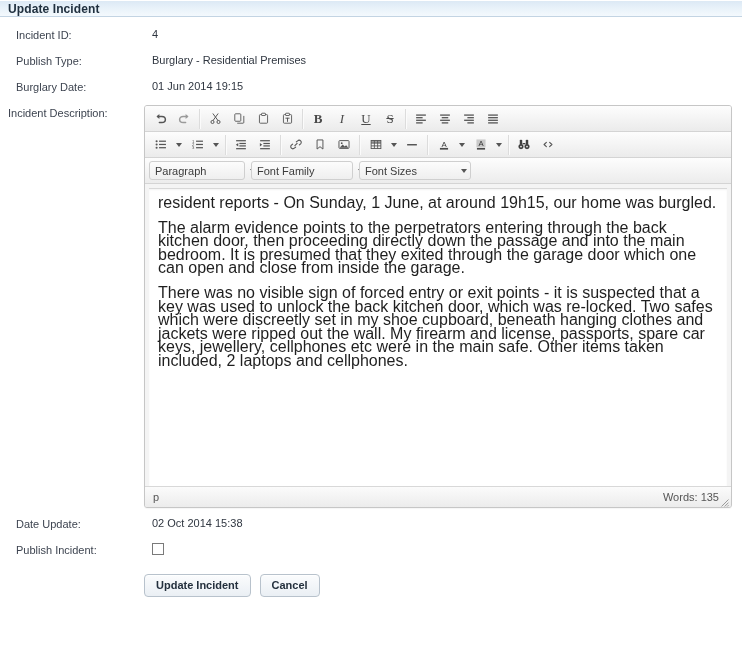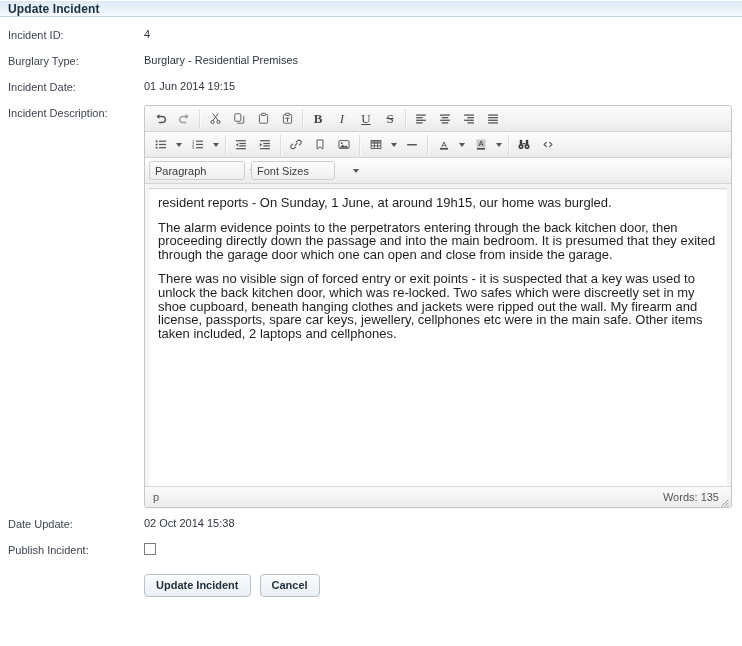--- a/index.html
+++ b/index.html
@@ -34,21 +34,21 @@
     letter-spacing: .1px;
   }
 
   
   .form-area {
     padding: 10px 0 0 0;
   }
   .row {
     display: flex;
     align-items: flex-start;
-    padding: 0 0 0 8px;
+    padding: 0 0 0 16px;
     margin-bottom: 11px;
   }
   .row-label {
     width: 136px;
     flex: 0 0 136px;
     color: #3d4450;
     font-size: 11px;
     line-height: 14px;
     padding-top: 1px;
   }
@@ -212,39 +212,39 @@
     padding: 0 5px;
     box-sizing: border-box;
     font-size: 11px;
     color: #3b3b3b;
     cursor: default;
     gap: 28px;
   }
   .tb-select .lbl { padding-right: 16px; white-space: nowrap; }
   .sel-paragraph { width: 96px; }
   .sel-fontfamily { width: 102px; }
-  .sel-fontsizes { width: 84px; }
+  .sel-fontsizes { width: 112px; }
 
   
   .editor-content {
     background: #ffffff;
     border: 1px solid #d8d8d8;
     border-left: none;
     border-right: none;
     border-bottom: none;
     margin: 4px 4px 0 4px;
     padding: 7px 9px 8px 9px;
     height: 298px;
     overflow: hidden;
     box-sizing: border-box;
     box-shadow: inset 0 1px 2px rgba(0,0,0,.05);
   }
   .editor-content p {
     margin: 0 0 11px 0;
-    font-size: 13px;
+    font-size: 16px;
     line-height: 13.6px;
     color: #1f1f1f;
     font-family: "Liberation Sans", sans-serif;
   }
   .editor-content p:last-child { margin-bottom: 0; }
 
   
   .editor-status {
     display: flex;
     align-items: center;
@@ -310,26 +310,26 @@
 </div>
 
 <div class="form-area">
 
   <div class="row">
     <div class="row-label">Incident ID:</div>
     <div class="row-value">4</div>
   </div>
 
   <div class="row">
-    <div class="row-label">Burglary Type:</div>
+    <div class="row-label">Publish Type:</div>
     <div class="row-value">Burglary - Residential Premises</div>
   </div>
 
   <div class="row">
-    <div class="row-label">Incident Date:</div>
+    <div class="row-label">Burglary Date:</div>
     <div class="row-value">01 Jun 2014 19:15</div>
   </div>
 
 
   <div class="editor-row">
     <div class="row-label">Incident Description:</div>
 
     <div class="editor-shell">
 
       <div class="tb-row">
@@ -590,20 +590,24 @@
               </svg>
           </div>
         </div>
       </div>
 
       <div class="tb-row selects">
         <div class="tb-select sel-paragraph">
           <span class="lbl">Paragraph</span>
           <span class="caret-glyph"></span>
         </div>
+        <div class="tb-select sel-fontfamily">
+          <span class="lbl">Font Family</span>
+          <span class="caret-glyph"></span>
+        </div>
         <div class="tb-select sel-fontsizes">
           <span class="lbl">Font Sizes</span>
           <span class="caret-glyph"></span>
         </div>
       </div>
 
       <div class="editor-content">
         <p>resident reports - On Sunday, 1 June, at around 19h15, our home was burgled.</p>
         <p>The alarm evidence points to the perpetrators entering through the back kitchen door, then proceeding directly down the passage and into the main bedroom. It is presumed that they exited through the garage door which one can open and close from inside the garage.</p>
         <p>There was no visible sign of forced entry or exit points - it is suspected that a key was used to unlock the back kitchen door, which was re-locked. Two safes which were discreetly set in my shoe cupboard, beneath hanging clothes and jackets were ripped out the wall. My firearm and license, passports, spare car keys, jewellery, cellphones etc were in the main safe. Other items taken included, 2 laptops and cellphones.</p>

